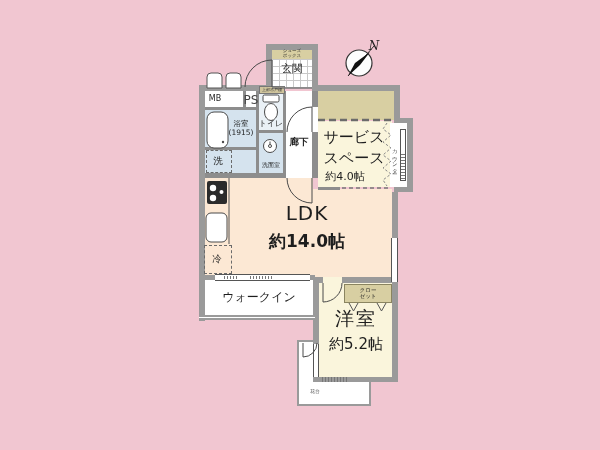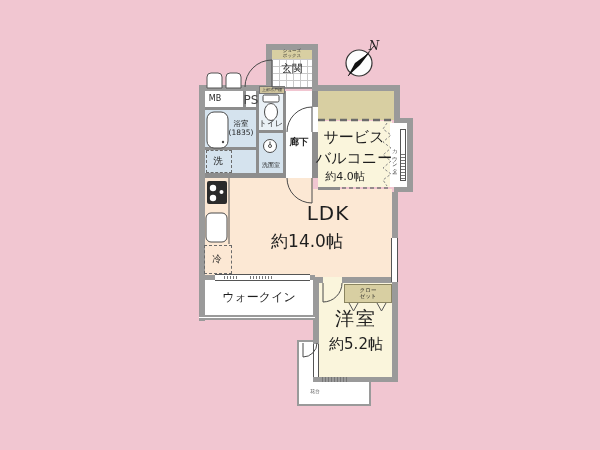--- a/index.html
+++ b/index.html
@@ -148,34 +148,34 @@
   <div class="lbl" style="left:292px;top:68px;font-size:10.5px;">玄関</div>
   <div class="lbl" style="left:292px;top:54px;font-size:4.5px;line-height:1.1;">
     <div>シューズ</div>
       <div>ボックス</div>
   </div>
   <div class="lbl" style="left:215px;top:99px;font-size:8px;">MB</div>
   <div class="lbl" style="left:251px;top:100px;font-size:12px;color:#444;">PS</div>
   <div class="lbl" style="left:272px;top:90px;font-size:4px;color:#333;">上部吊戸棚</div>
   <div class="lbl" style="left:241px;top:128px;font-size:7.5px;line-height:1.25;">
     <div>浴室</div>
-      <div>(1835)</div>
+      <div>(1915)</div>
   </div>
   <div class="lbl" style="left:218px;top:161px;font-size:9.5px;">洗</div>
   <div class="lbl" style="left:271px;top:124px;font-size:8px;font-family:Liberation Serif, serif;">トイレ</div>
   <div class="lbl" style="left:271px;top:165px;font-size:6px;">洗面室</div>
   <div class="lbl" style="left:299px;top:142px;font-size:9.5px;font-weight:bold;">廊下</div>
   <div class="lbl" style="left:354px;top:148px;font-size:15px;line-height:1.4;">
     <div>サービス</div>
-      <div>バルコニー</div>
+      <div>スペース</div>
   </div>
   <div class="lbl" style="left:345px;top:177px;font-size:11px;">約4.0帖</div>
   <div class="lbl" style="left:395px;top:158px;font-size:5.5px;writing-mode:vertical-rl;transform:translate(-50%,-50%);color:#444;">カウンター</div>
-  <div class="lbl" style="left:307px;top:213px;font-size:20px;letter-spacing:1px;margin-left:21px;">LDK</div>
-  <div class="lbl" style="left:307px;top:241px;font-size:17px;">約14.0帖</div>
+  <div class="lbl" style="left:307px;top:213px;font-size:20px;letter-spacing:1px;">LDK</div>
+  <div class="lbl" style="left:307px;top:241px;font-size:17px;font-weight:bold;">約14.0帖</div>
   <div class="lbl" style="left:217px;top:259px;font-size:9.5px;">冷</div>
   <div class="lbl" style="left:259px;top:297px;font-size:12px;">ウォークイン</div>
   <div class="lbl" style="left:368px;top:293px;font-size:5.5px;line-height:1.15;">
     <div>クロー</div>
       <div>ゼット</div>
   </div>
   <div class="lbl" style="left:356px;top:318px;font-size:19px;letter-spacing:2px;">洋室</div>
   <div class="lbl" style="left:356px;top:344px;font-size:15px;">約5.2帖</div>
   <div class="lbl" style="left:315px;top:391px;font-size:5px;color:#444;">花台</div>
   <div class="lbl" style="left:374px;top:46px;font-size:12px;font-style:italic;font-family:'DejaVu Serif',serif;">N</div>

